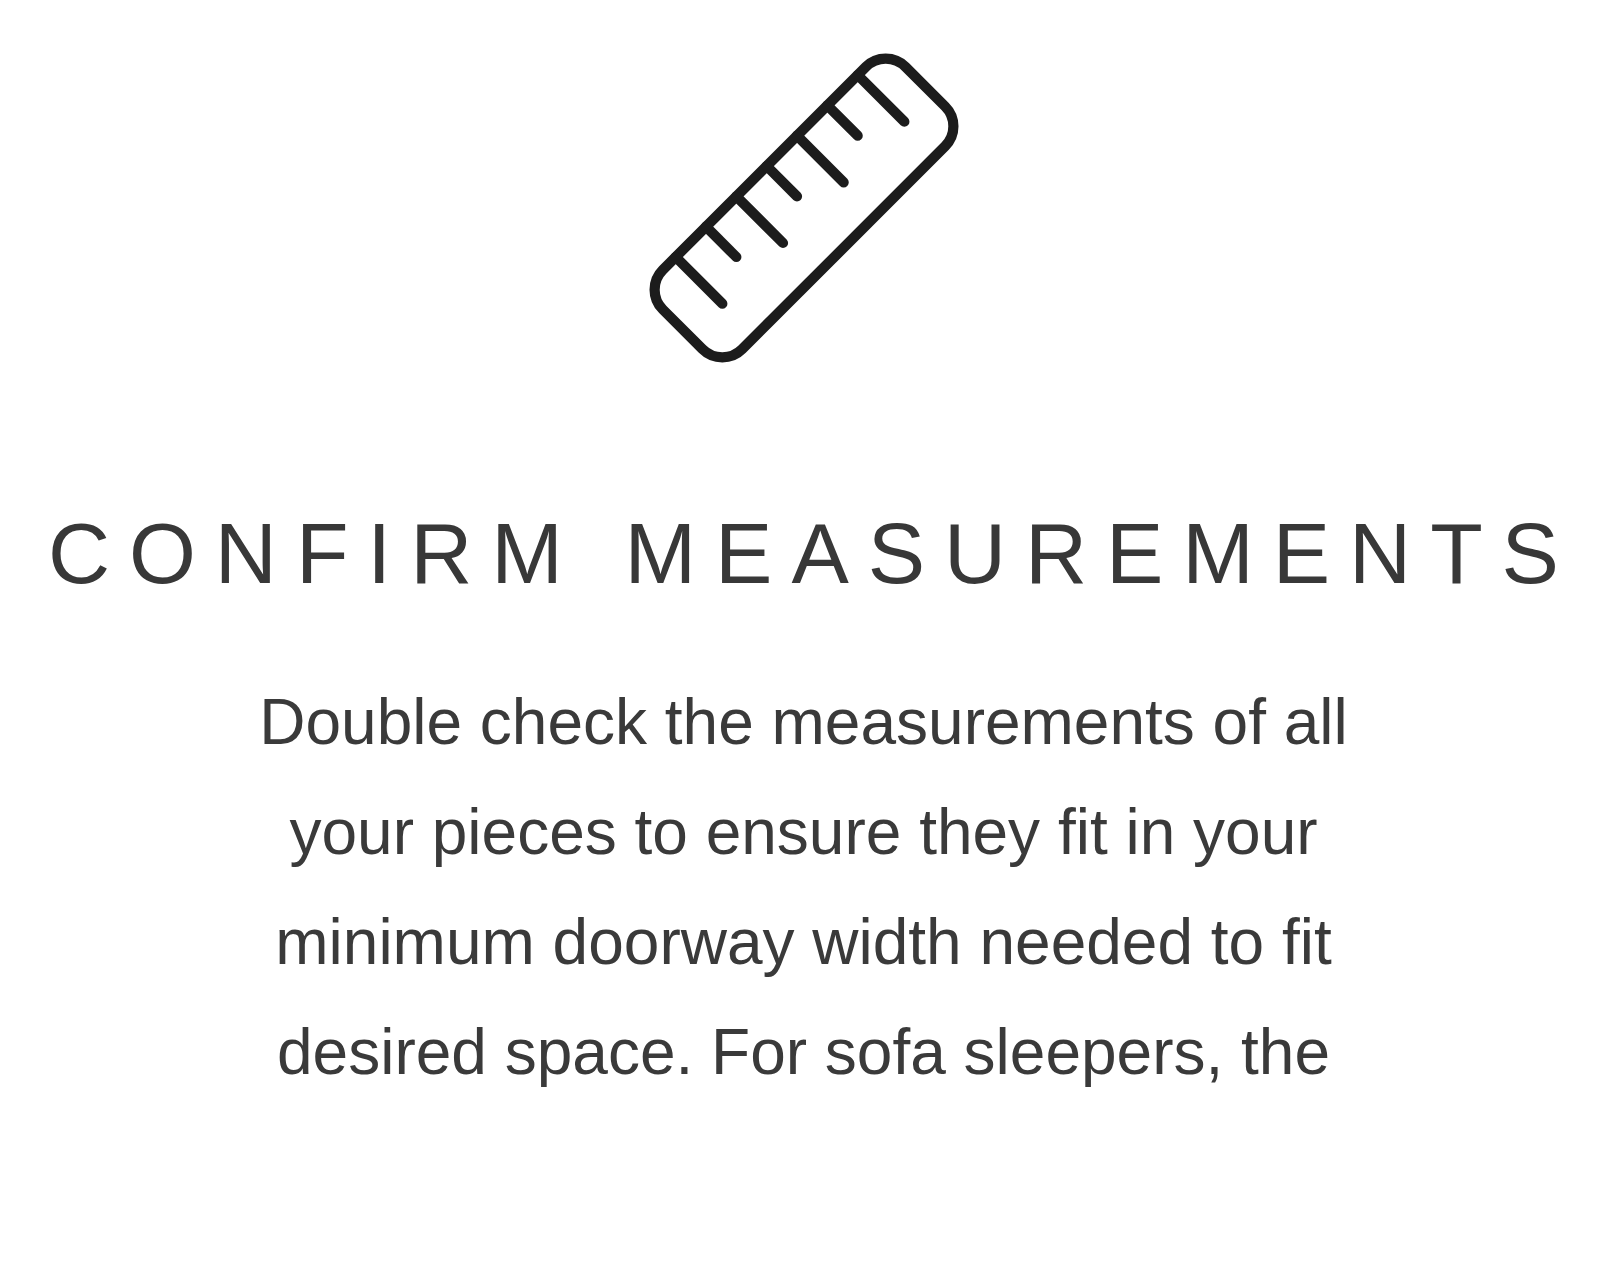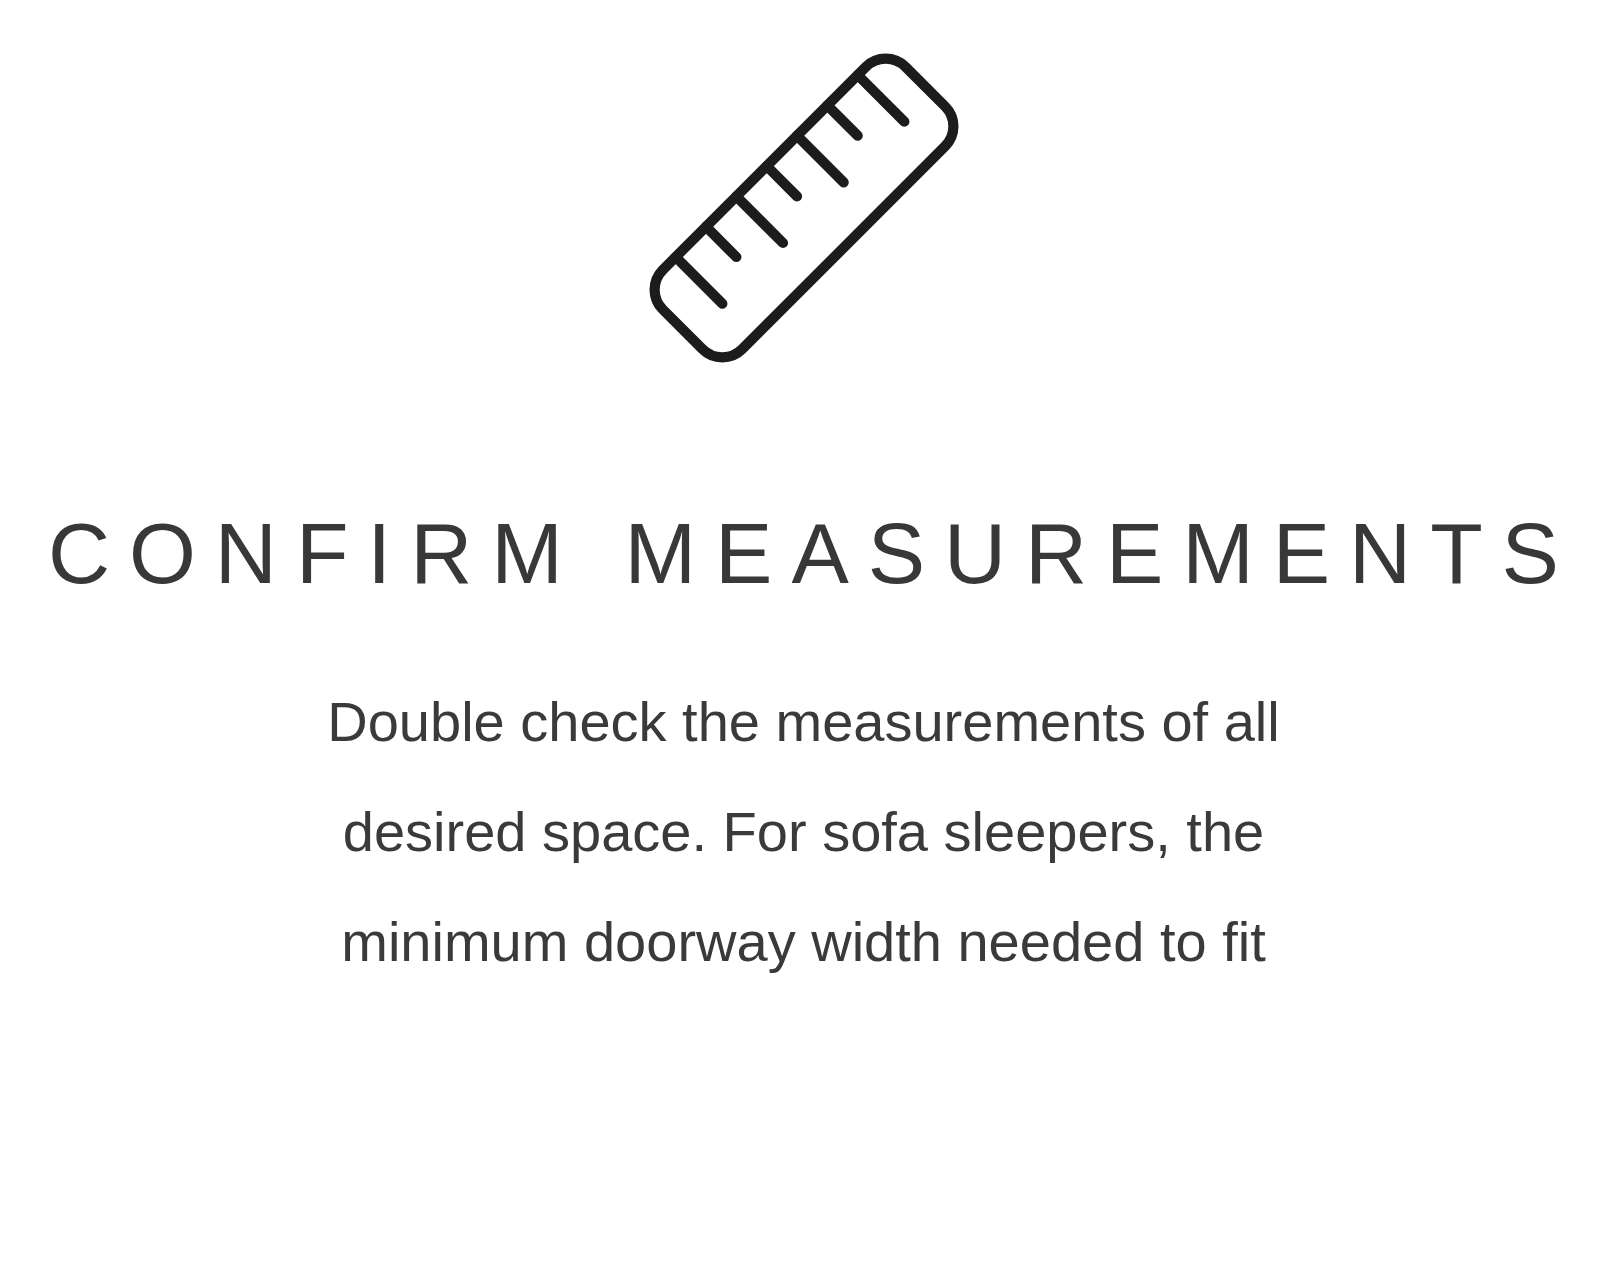--- a/index.html
+++ b/index.html
@@ -29,21 +29,21 @@
     padding-left: 0.22em; 
     font-size: 86px;
     font-weight: 400;
     line-height: 1.2;
     letter-spacing: 0.22em;
     color: #383838;
     white-space: nowrap;
   }
   .body-copy {
     margin-top: 62px;
-    font-size: 56px;
+    font-size: 64px;
     line-height: 110px;
     font-weight: 400;
     color: #3a3a3a;
   }
   .body-copy .line {
     white-space: nowrap;
   }
 </style>
 </head>
 <body>
@@ -63,17 +63,18 @@
         <line x1="35" y1="43" x2="35" y2="56"></line>
         <line x1="22" y1="43" x2="22" y2="63"></line>
       </g>
     </svg>
   </div>
 
   <h1 class="headline">CONFIRM MEASUREMENTS</h1>
 
   <div class="body-copy">
     <div class="line">Double check the measurements of all</div>
+    <div class="line">your pieces to ensure they fit in your</div>
+    <div class="line">minimum doorway width needed to fit</div>
     <div class="line">desired space. For sofa sleepers, the</div>
-    <div class="line">minimum doorway width needed to fit</div>
   </div>
 
 </div>
 
 </body></html>

